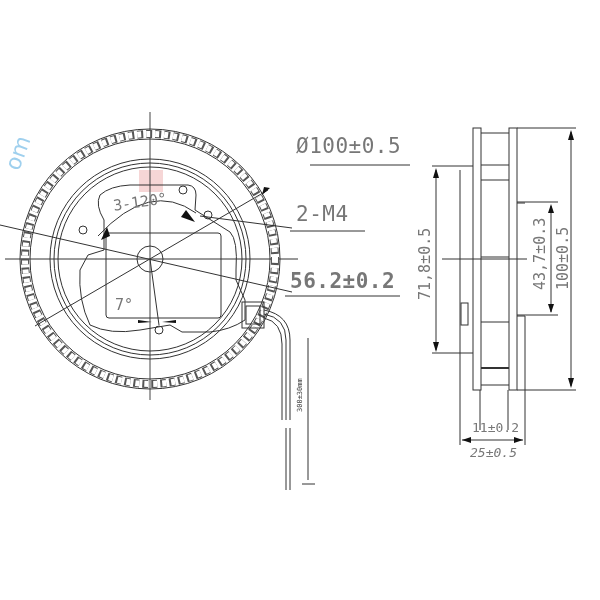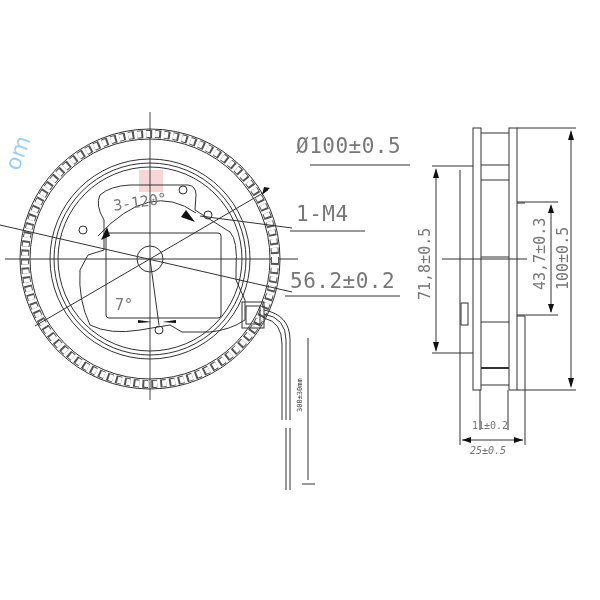--- a/index.html
+++ b/index.html
@@ -1,21 +1,21 @@
 <!DOCTYPE html>
 <html><head>
 <meta charset="utf-8">
 <style>
   html,body{margin:0;padding:0;background:#fff;}
   #canvas{position:relative;width:600px;height:600px;background:#fff;overflow:hidden;}
   svg{position:absolute;left:0;top:0;}
   .lbl{position:absolute;font-family:"DejaVu Sans Mono","Liberation Mono",monospace;color:#777;white-space:nowrap;line-height:1;}
   .big{font-size:21px;letter-spacing:0.5px;}
   .mid{font-size:15px;}
-  .sm{font-size:10px;}
+  .sm{font-size:13px;}
   .xs{font-size:7px;}
   .rot{transform-origin:left top;transform:rotate(-90deg);}
   .wm{position:absolute;font-family:"DejaVu Sans",sans-serif;color:#9fd0ee;font-size:22px;transform:rotate(-70deg);transform-origin:left top;}
 </style>
 </head>
 <body>
 
 <div id="canvas">
   <svg width="600" height="600" viewBox="0 0 600 600">
 
@@ -116,22 +116,22 @@
       <polygon points="571,130 568,140 574,140"></polygon>
       <polygon points="571,388 568,378 574,378"></polygon>
       <polygon points="462,440 471,437 471,443"></polygon>
       <polygon points="523,440 514,437 514,443"></polygon>
     </g>
   </svg>
 
   <div class="wm" style="left:0px;top:165px;">om</div>
 
   <div class="lbl big" style="left:296px;top:136px;">Ø100±0.5</div>
-  <div class="lbl big" style="left:296px;top:204px;">1-M4</div>
-  <div class="lbl big" style="left:290px;top:271px;">56.2±0.2</div>
+  <div class="lbl big" style="left:296px;top:204px;">2-M4</div>
+  <div class="lbl big" style="left:290px;top:271px;font-weight:bold;">56.2±0.2</div>
   <div class="lbl mid" style="left:113px;top:195px;transform:rotate(-8deg);">3-120°</div>
   <div class="lbl mid" style="left:115px;top:298px;">7°</div>
   <div class="lbl xs rot" style="left:297px;top:412px;color:#444;">300±30mm</div>
 
   <div class="lbl mid rot" style="left:418px;top:300px;">71,8±0.5</div>
   <div class="lbl mid rot" style="left:533px;top:290px;">43,7±0.3</div>
   <div class="lbl mid rot" style="left:556px;top:290px;">100±0.5</div>
   <div class="lbl sm" style="left:472px;top:421px;">11±0.2</div>
   <div class="lbl sm" style="left:470px;top:446px;font-style:italic;">25±0.5</div>
 </div>

